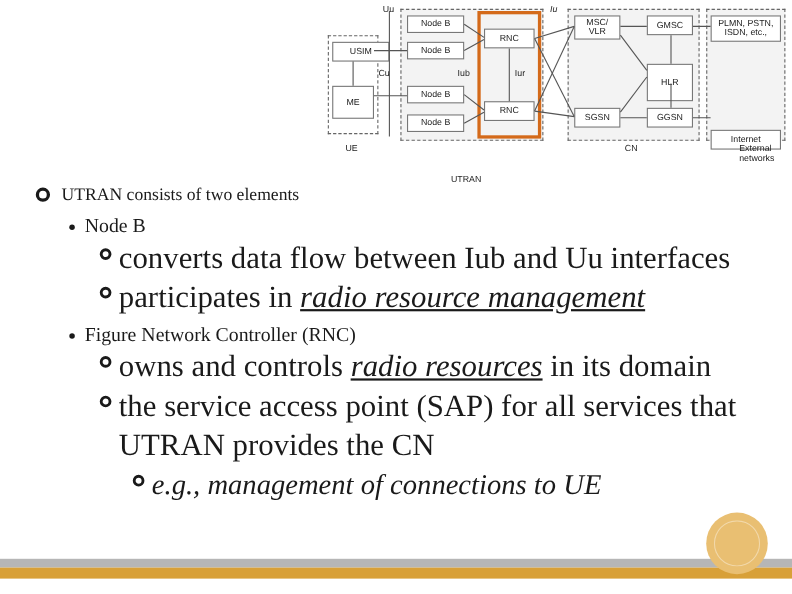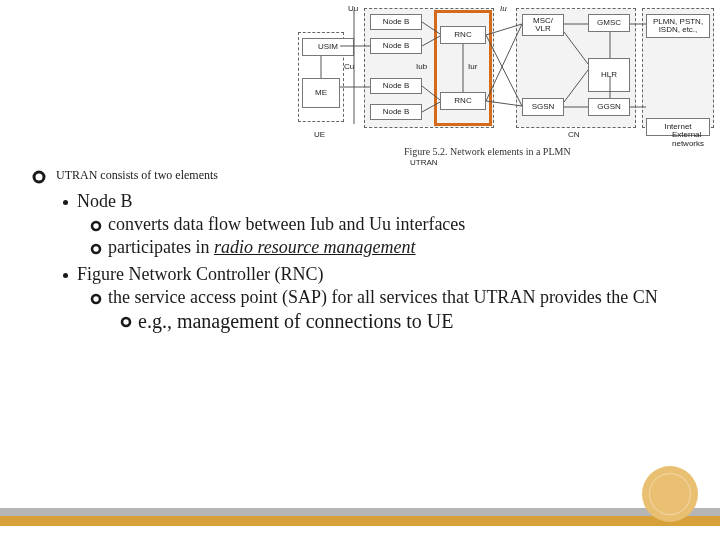--- a/index.html
+++ b/index.html
@@ -84,33 +84,33 @@
     left: 32px;
     width: 660px;
     font-size: 20px;
     line-height: 1.28;
   }
   .row { display: flex; align-items: flex-start; }
   .row .mk { flex: 0 0 auto; display: inline-flex; align-items: center; justify-content: center; }
   .row .tx { flex: 1 1 auto; }
 
   .lvl1 > .mk { margin-right: 10px; margin-top: 2px; }
-  .lvl1 > .tx { font-size: 12px; }
+  .lvl1 > .tx { font-size: 16px; }
 
   .lvl2 { margin-left: 30px; }
   .lvl2 > .mk { margin-right: 8px; margin-top: 9px; }
   .lvl2 > .tx { font-size: 18px; }
 
   .lvl3 { margin-left: 58px; }
   .lvl3 > .mk { margin-right: 6px; margin-top: 7px; }
-  .lvl3 > .tx { font-size: 18px; }
+  .lvl3 > .tx { font-size: 28px; }
 
   .lvl4 { margin-left: 88px; }
   .lvl4 > .mk { margin-right: 6px; margin-top: 7px; }
-  .lvl4 > .tx { font-size: 20px; }
+  .lvl4 > .tx { font-size: 26px; font-style: italic; }
 
   .underline { text-decoration: underline; font-style: italic; }
 
   .spacer-sm { height: 4px; }
   .spacer-md { height: 6px; }
 
   
   .mk svg { display: block; }
 
   
@@ -225,21 +225,20 @@
       <div class="dlabel" style="left:46px; top:58px;">Cu</div>
       <div class="dlabel" style="left:118px; top:58px;text-align:center;">Iub</div>
       <div class="dlabel" style="left:170px; top:58px;">Iur</div>
       <div class="dlabel" style="left:202px; top:0px;font-style:italic;">Iu</div>
 
       <div class="dlabel" style="left:16px; top:126px;">UE</div>
       <div class="dlabel" style="left:112px; top:126px;margin-top:28px;">UTRAN</div>
       <div class="dlabel" style="left:270px; top:126px;">CN</div>
       <div class="dlabel" style="left:354px; top:126px;margin-left:20px;">External networks</div>
 
-      <div class="caption">Figure 5.2. Network elements in a PLMN</div>
     </div>
   </div>
 
   <div class="content">
 
     <div class="row lvl1">
       <span class="mk">
         <svg width="14" height="14">
             <circle cx="7" cy="7" r="5" fill="none" stroke="#1a1a1a" stroke-width="3"></circle>
           </svg>
@@ -282,20 +281,30 @@
 
     <div class="row lvl2">
       <span class="mk">
         <svg width="7" height="7">
             <circle cx="3.5" cy="3.5" r="2.5" fill="#1a1a1a"></circle>
           </svg>
       </span>
       <span class="tx">Figure Network Controller (RNC)</span>
     </div>
 
+    <div class="row lvl3">
+      <span class="mk">
+        <svg width="12" height="12">
+            <circle cx="6" cy="6" r="4" fill="none" stroke="#1a1a1a" stroke-width="2.6"></circle>
+          </svg>
+      </span>
+      <span class="tx">
+        <span>owns and controls </span><span class="underline">radio resources</span><span> in its domain</span>
+      </span>
+    </div>
 
     <div class="row lvl3">
       <span class="mk">
         <svg width="12" height="12">
             <circle cx="6" cy="6" r="4" fill="none" stroke="#1a1a1a" stroke-width="2.6"></circle>
           </svg>
       </span>
       <span class="tx">the service access point (SAP) for all services that UTRAN provides the CN</span>
     </div>
 

